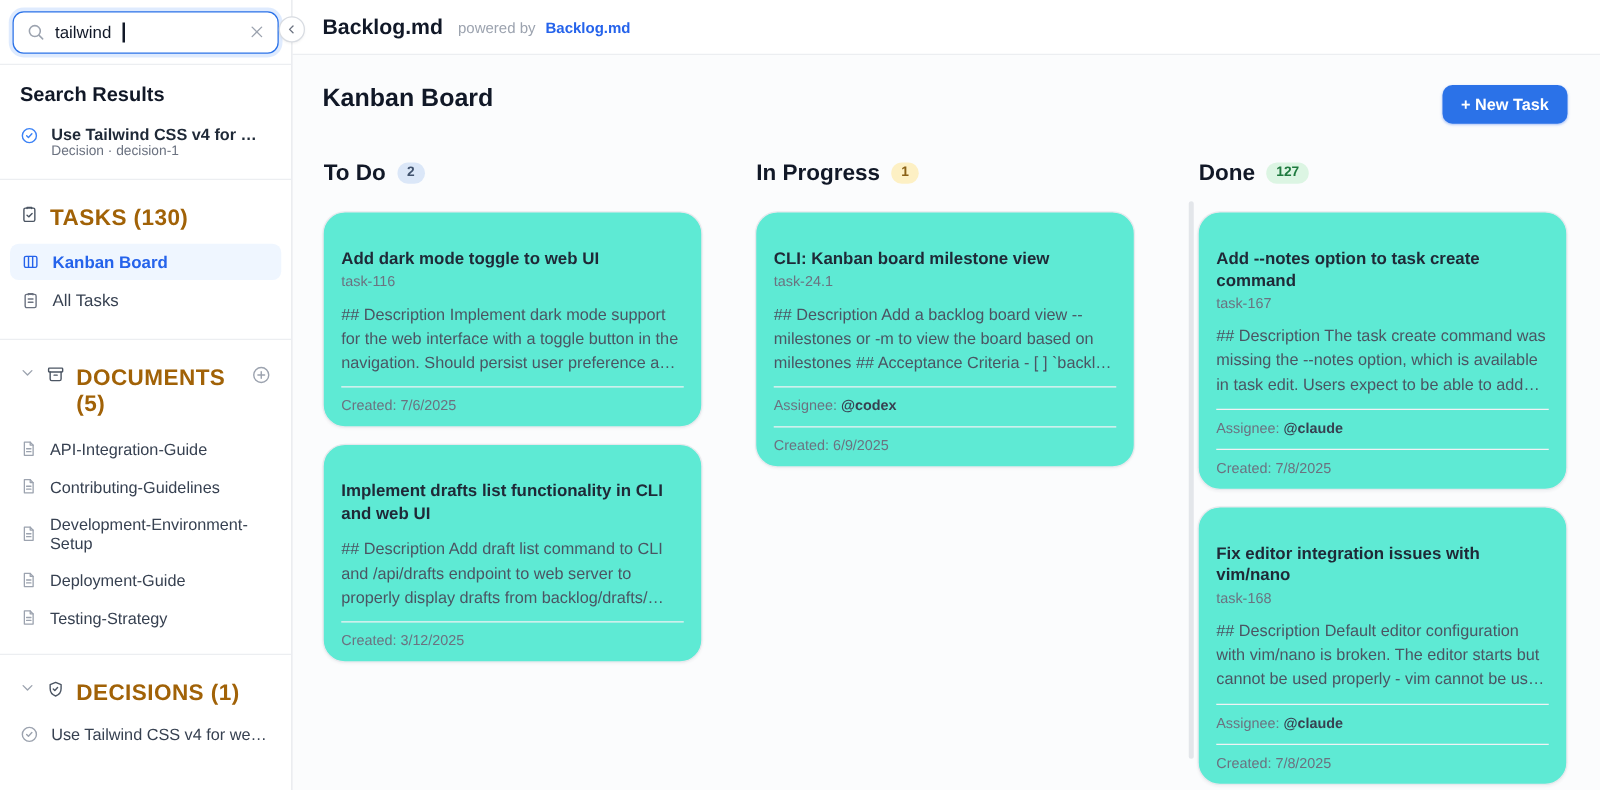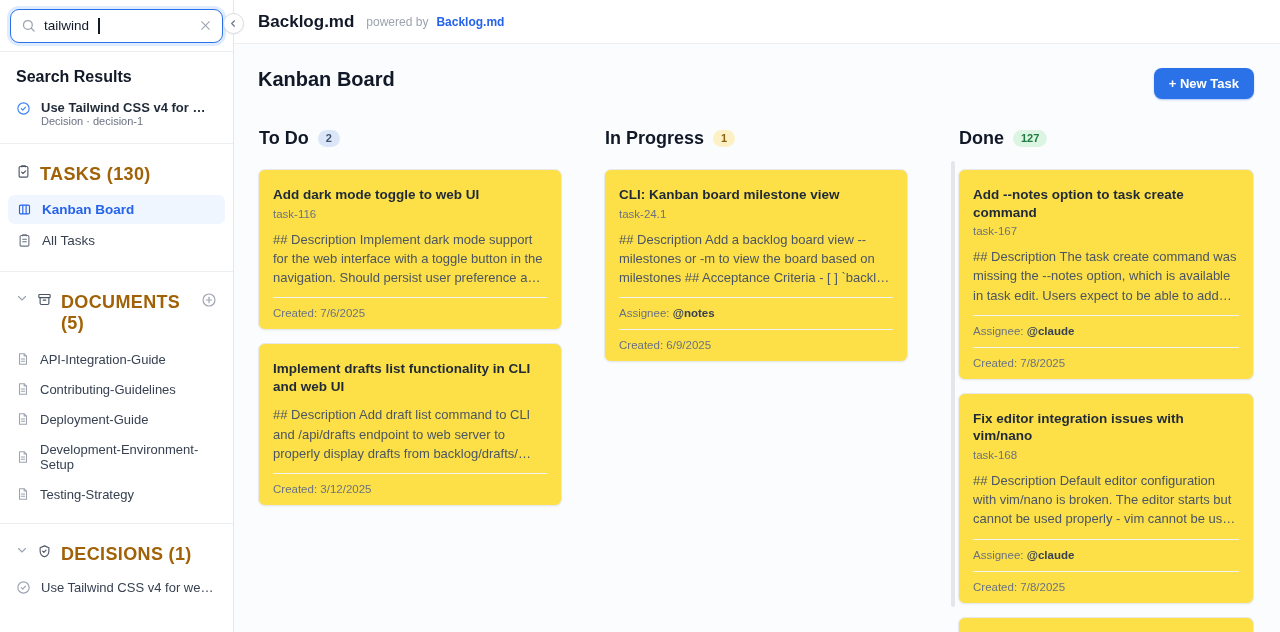--- a/index.html
+++ b/index.html
@@ -109,22 +109,22 @@
   }
   .cards { margin-top:20px; display:flex; flex-direction:column; gap:13px; }
 
   .col.done-col { position:relative; padding-left:8px; }
   .done-scrollbar {
     position:absolute; left:1px; top:33px; width:4px; height:446px;
     background:#e3e6ea; border-radius:2px;
   }
 
   .card {
-    background:#fde047; border:1px solid #e7e9ed; border-radius:7px;
-    padding:16px 14px 10px; box-shadow:0 1px 2px rgba(16,24,40,.04);
+    background:#5eead4; border:1px solid #e7e9ed; border-radius:18px;
+    padding:28px 14px 10px; box-shadow:0 1px 2px rgba(16,24,40,.04);
     cursor:pointer;
   }
   .card-title { font-size:13.5px; font-weight:700; color:#1f2937; line-height:1.3; }
   .card-id { font-size:11.5px; color:#6b7280; margin-top:4px; }
   .card-desc {
     margin-top:10px; font-size:13px; line-height:1.48; color:#4b5563;
     display:-webkit-box; -webkit-line-clamp:3; -webkit-box-orient:vertical; overflow:hidden;
   }
   .card-row {
     margin-top:10px; padding-top:9px; border-top:1px solid #f1f2f4;
@@ -258,32 +258,32 @@
         </div>
         <div class="doc-item">
           <span class="dic">
             <svg width="14" height="14" viewBox="0 0 24 24" fill="none" stroke="currentColor" stroke-width="1.8" stroke-linecap="round" stroke-linejoin="round">
               <path d="M6 3h8l4 4v14H6z"></path>
               <path d="M14 3v4h4"></path>
               <line x1="9" y1="12" x2="15" y2="12"></line>
               <line x1="9" y1="16" x2="15" y2="16"></line>
             </svg>
           </span>
-          <span>Deployment-Guide</span>
+          <span>Development-Environment-Setup</span>
         </div>
         <div class="doc-item">
           <span class="dic">
             <svg width="14" height="14" viewBox="0 0 24 24" fill="none" stroke="currentColor" stroke-width="1.8" stroke-linecap="round" stroke-linejoin="round">
               <path d="M6 3h8l4 4v14H6z"></path>
               <path d="M14 3v4h4"></path>
               <line x1="9" y1="12" x2="15" y2="12"></line>
               <line x1="9" y1="16" x2="15" y2="16"></line>
             </svg>
           </span>
-          <span>Development-Environment-Setup</span>
+          <span>Deployment-Guide</span>
         </div>
         <div class="doc-item">
           <span class="dic">
             <svg width="14" height="14" viewBox="0 0 24 24" fill="none" stroke="currentColor" stroke-width="1.8" stroke-linecap="round" stroke-linejoin="round">
               <path d="M6 3h8l4 4v14H6z"></path>
               <path d="M14 3v4h4"></path>
               <line x1="9" y1="12" x2="15" y2="12"></line>
               <line x1="9" y1="16" x2="15" y2="16"></line>
             </svg>
           </span>
@@ -362,21 +362,21 @@
         <div class="col">
           <div class="col-head">
             <div class="col-name">In Progress</div>
             <div class="col-badge" style="background: rgb(253, 240, 196); color: rgb(138, 97, 22);">1</div>
           </div>
           <div class="cards">
             <div class="card">
               <div class="card-title">CLI: Kanban board milestone view</div>
               <div class="card-id">task-24.1</div>
               <div class="card-desc">## Description Add a backlog board view --milestones or -m to view the board based on milestones ## Acceptance Criteria - [ ] `backlog board view --milestones` or `-m`...</div>
-              <div class="card-row"><span>Assignee:</span> <b>@notes</b></div>
+              <div class="card-row"><span>Assignee:</span> <b>@codex</b></div>
               <div class="card-row"><span>Created:</span> <span>6/9/2025</span></div>
             </div>
           </div>
         </div>
         <div class="col done-col">
           <div class="col-head">
             <div class="col-name">Done</div>
             <div class="col-badge" style="background: rgb(220, 245, 227); color: rgb(31, 122, 63);">127</div>
           </div>
           <div class="done-scrollbar"></div>

